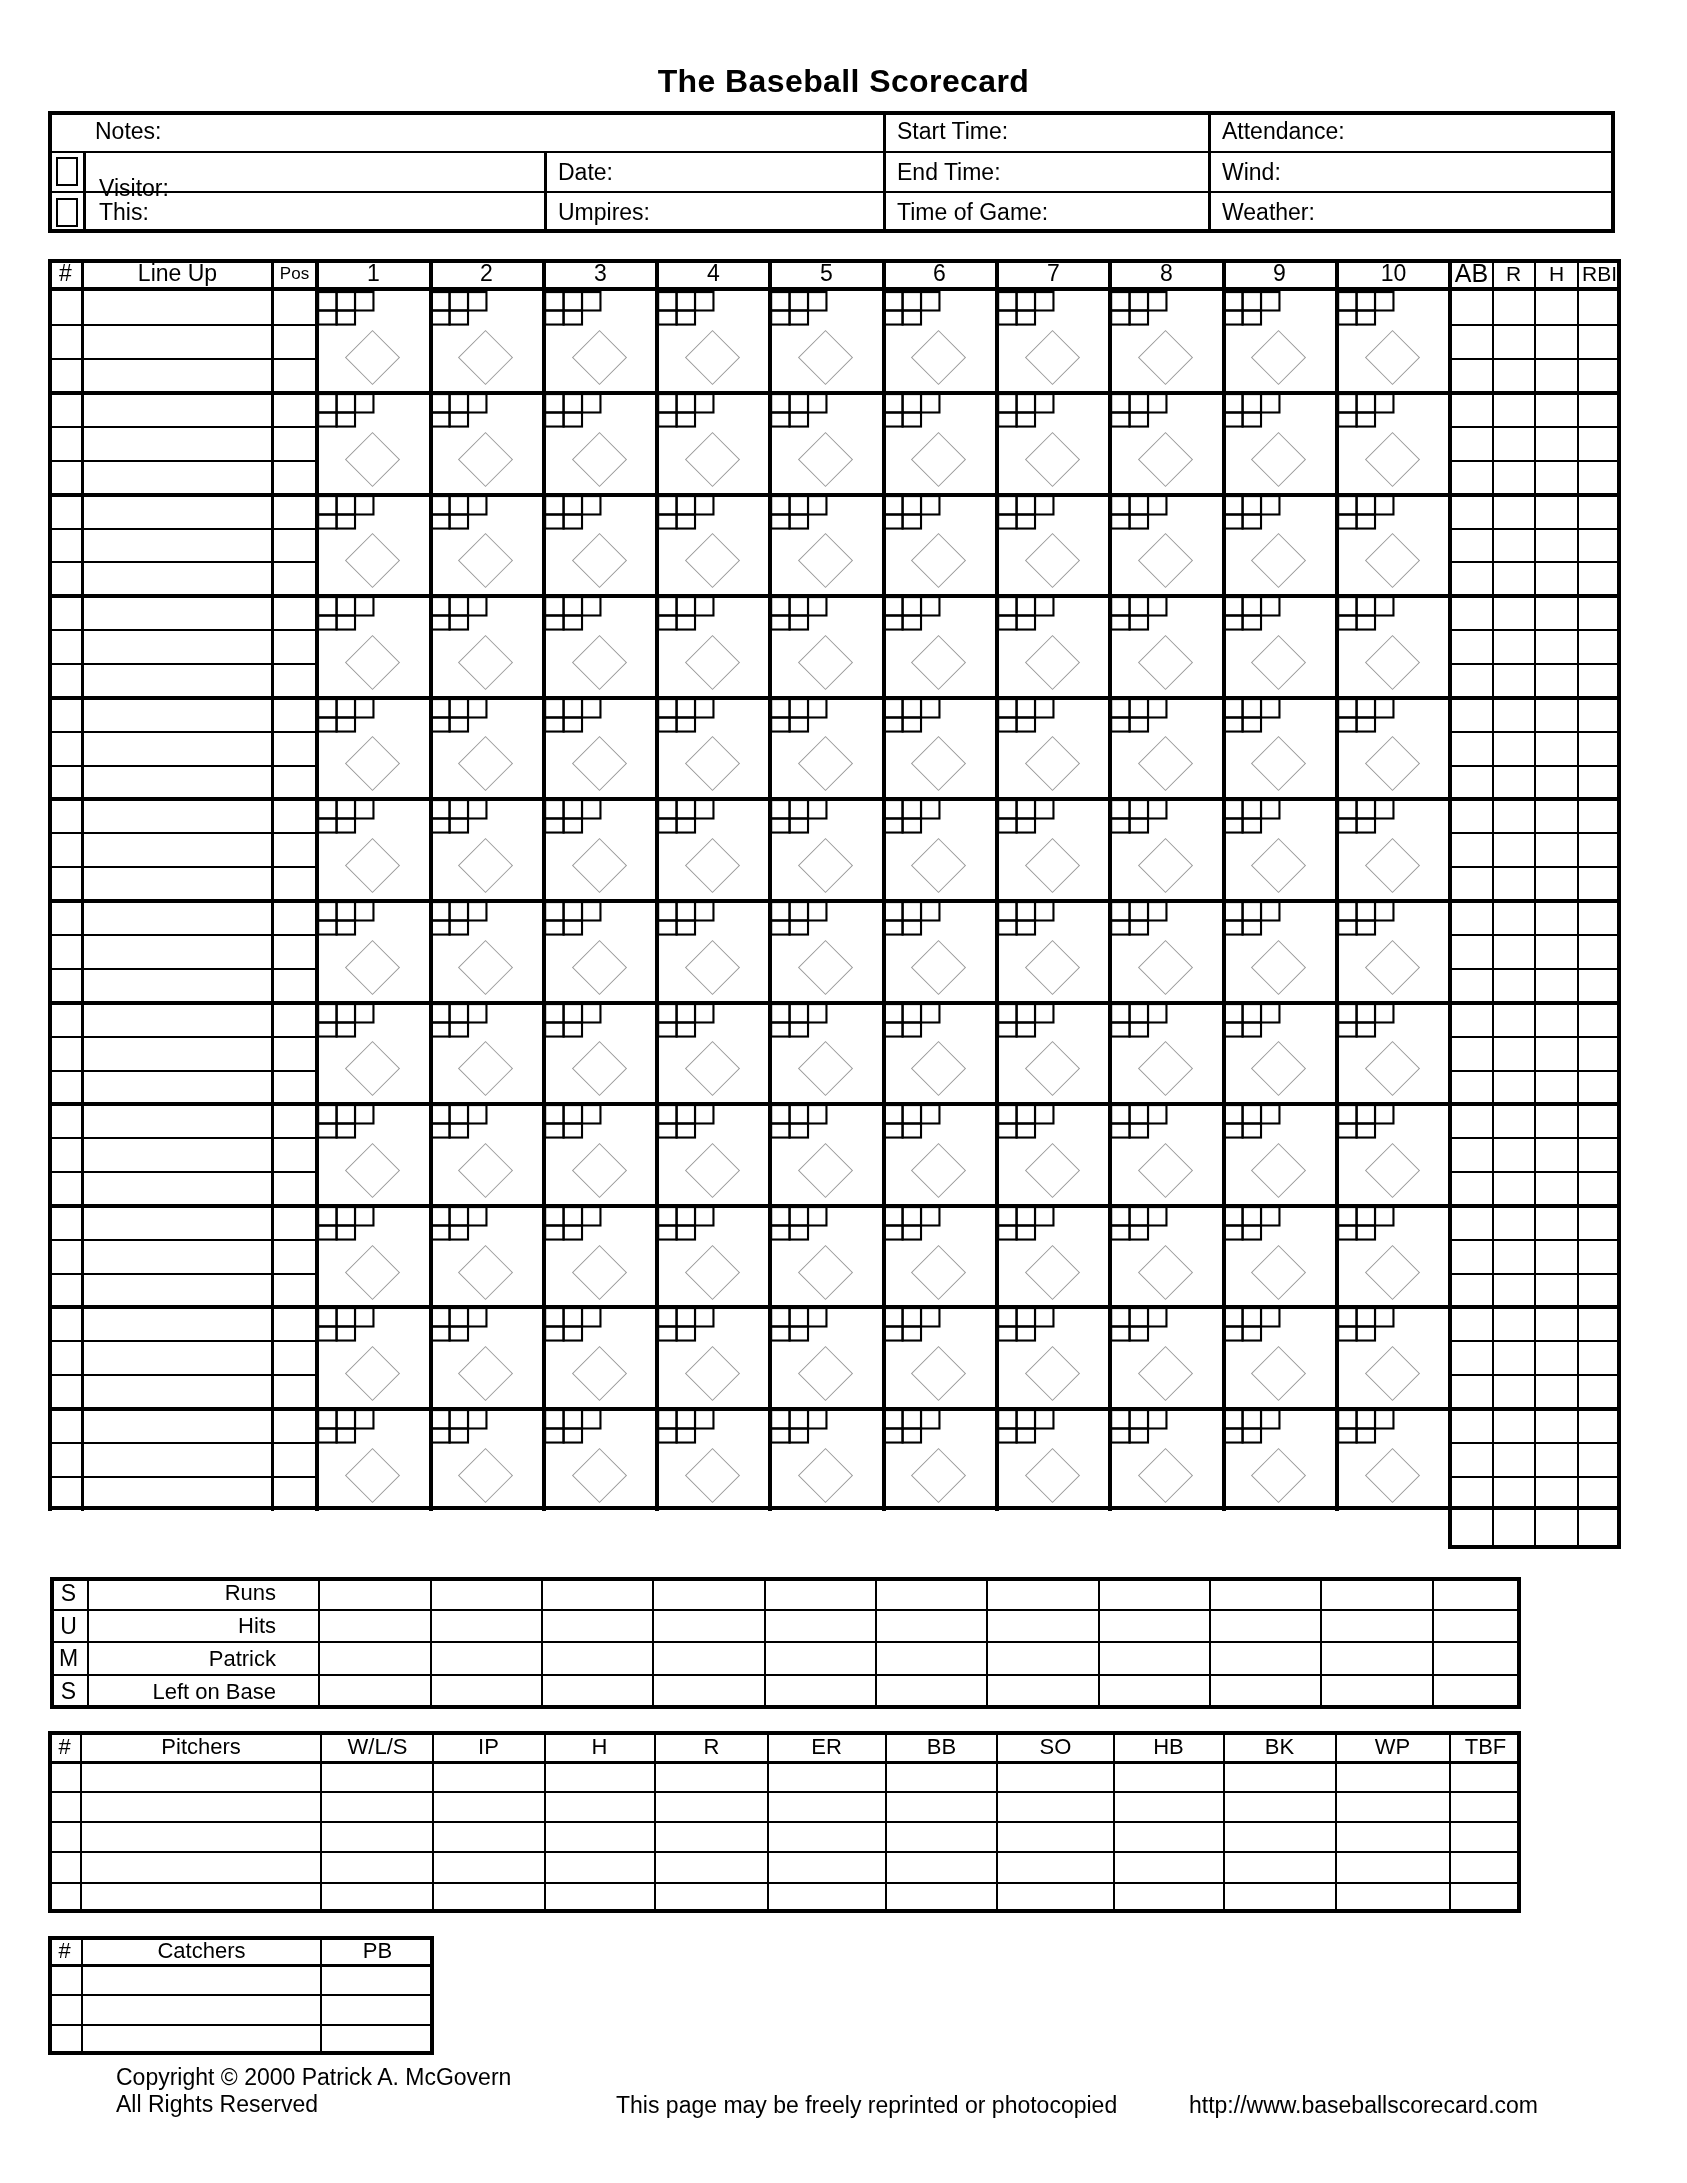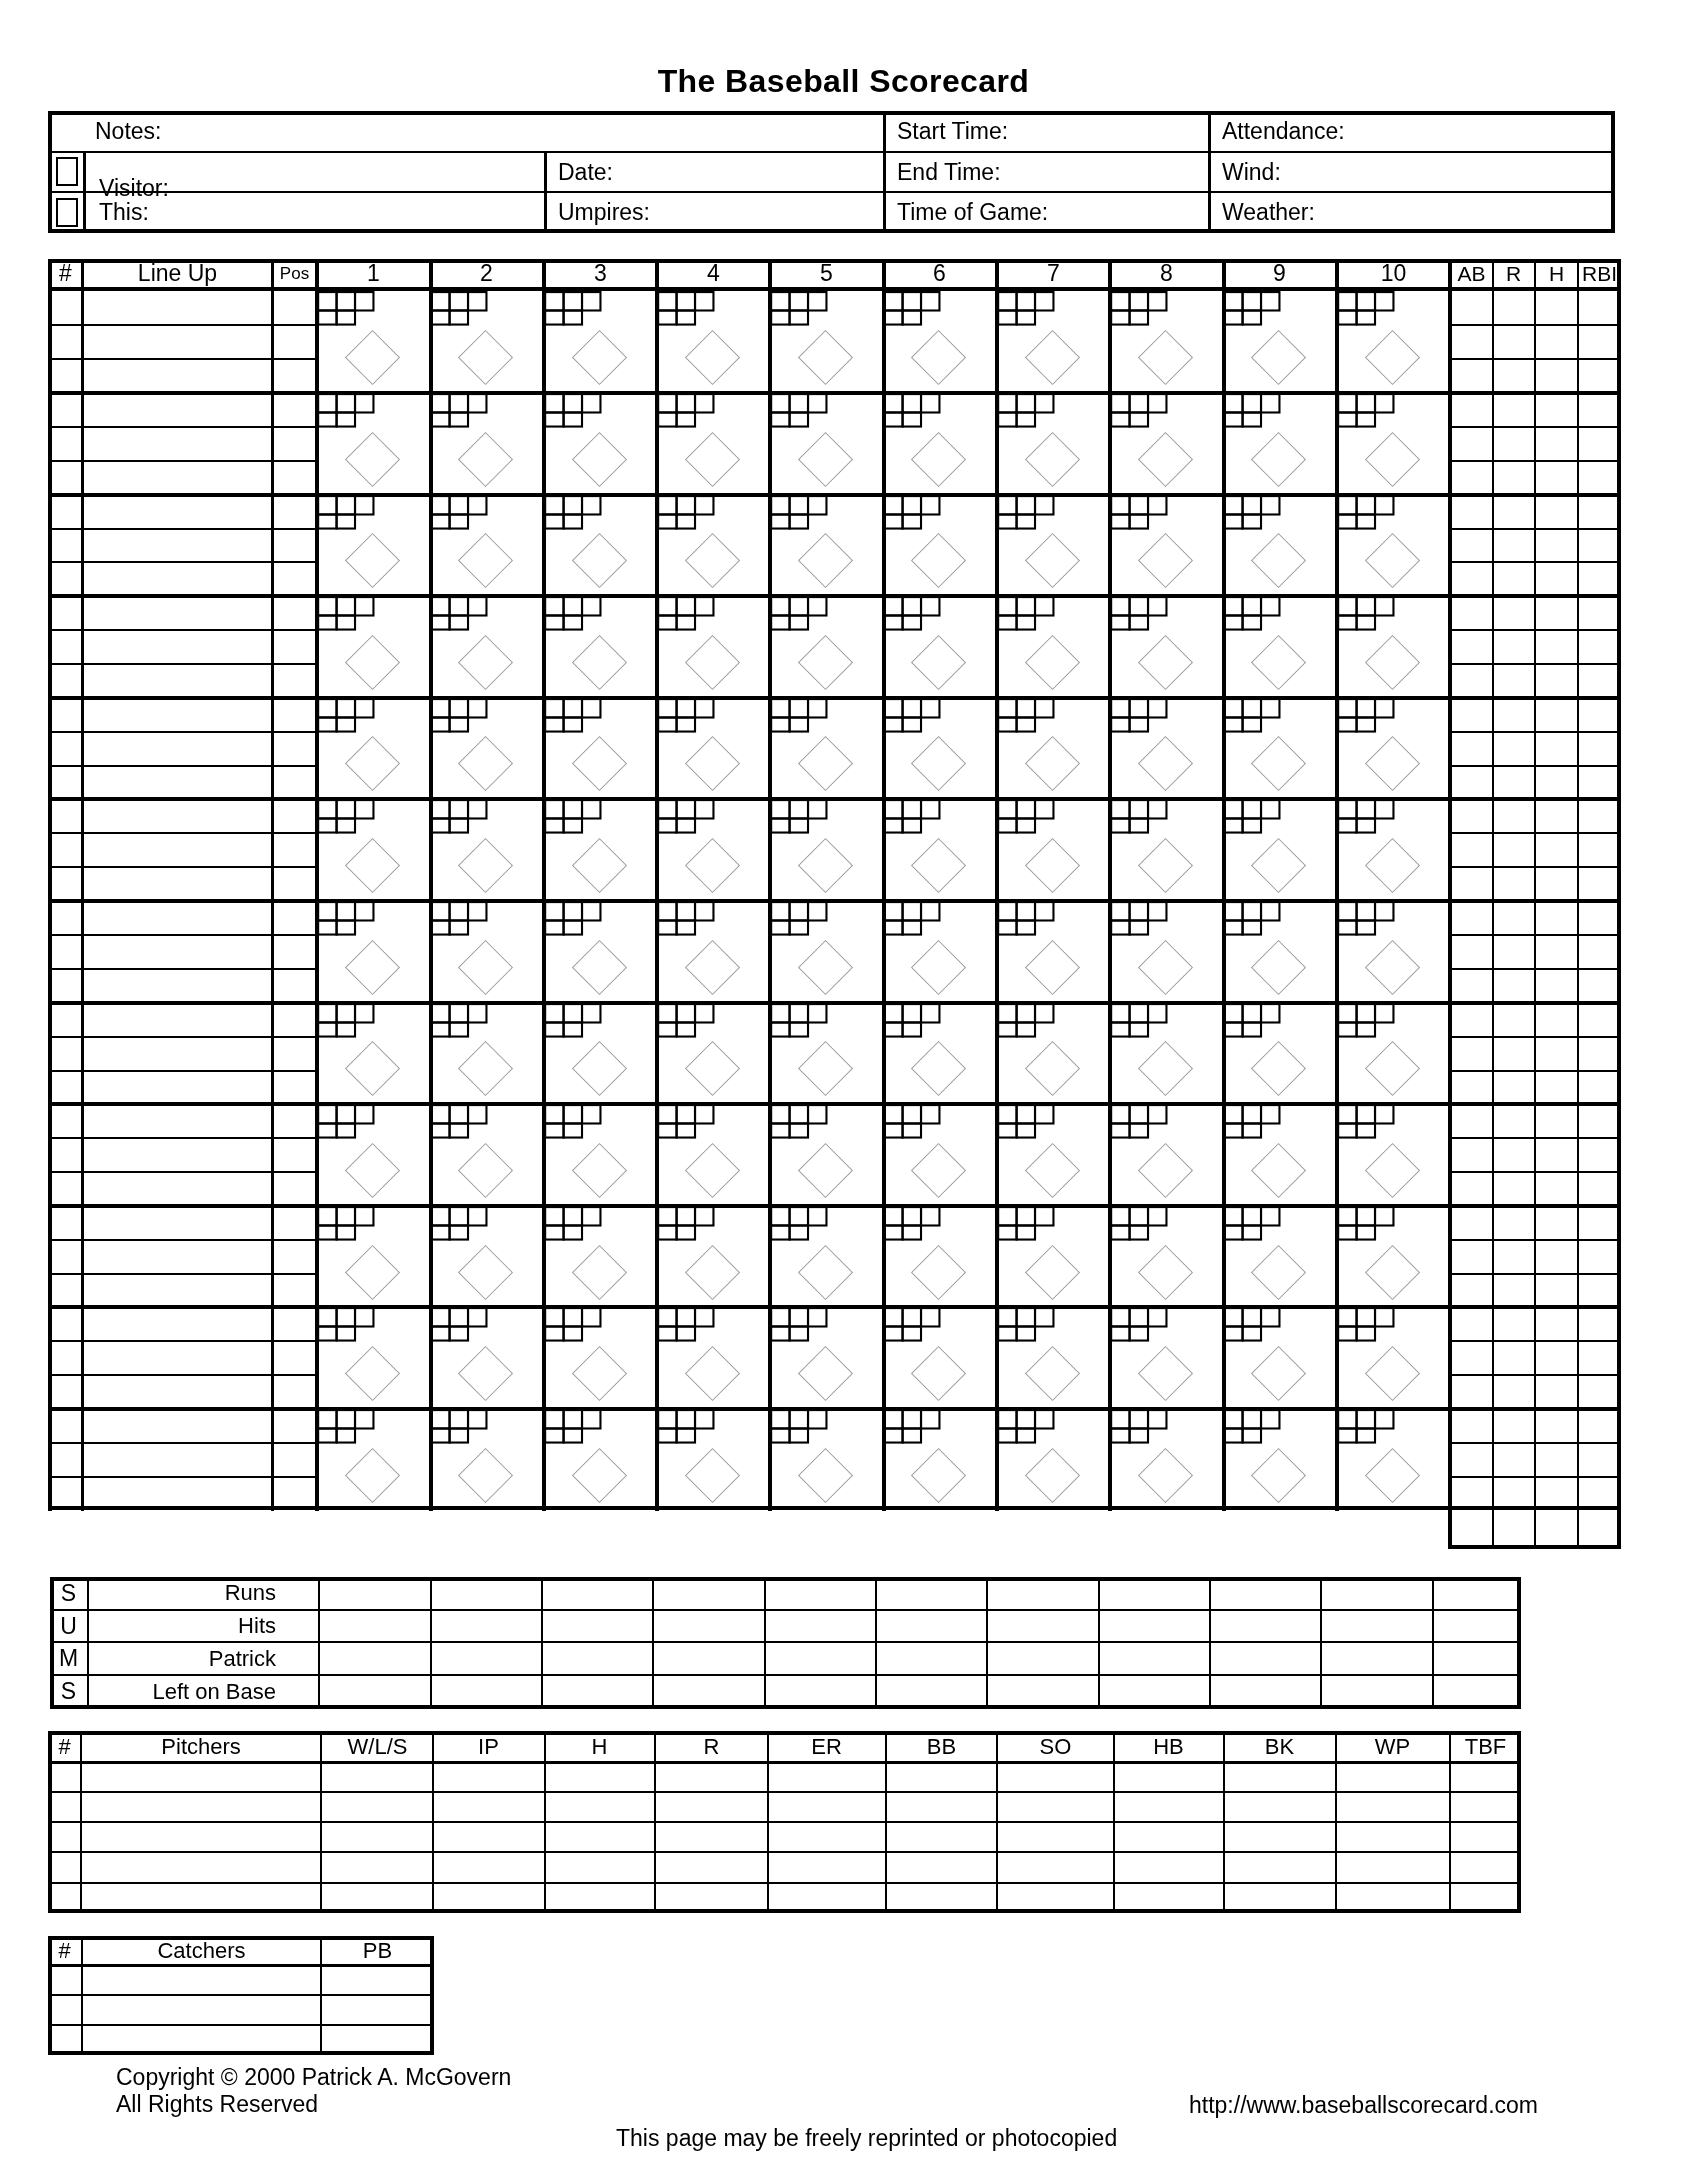--- a/index.html
+++ b/index.html
@@ -131,21 +131,21 @@
       <div style="position: absolute; white-space: nowrap; font-size: 23px; left: 151px; top: -2.6px; width: 349px; height: 35px; line-height: 35px; text-align: center;">1</div>
       <div style="position: absolute; white-space: nowrap; font-size: 23px; left: 264px; top: -2.6px; width: 349px; height: 35px; line-height: 35px; text-align: center;">2</div>
       <div style="position: absolute; white-space: nowrap; font-size: 23px; left: 378px; top: -2.6px; width: 349px; height: 35px; line-height: 35px; text-align: center;">3</div>
       <div style="position: absolute; white-space: nowrap; font-size: 23px; left: 491px; top: -2.6px; width: 349px; height: 35px; line-height: 35px; text-align: center;">4</div>
       <div style="position: absolute; white-space: nowrap; font-size: 23px; left: 604px; top: -2.6px; width: 349px; height: 35px; line-height: 35px; text-align: center;">5</div>
       <div style="position: absolute; white-space: nowrap; font-size: 23px; left: 717px; top: -2.6px; width: 349px; height: 35px; line-height: 35px; text-align: center;">6</div>
       <div style="position: absolute; white-space: nowrap; font-size: 23px; left: 831px; top: -2.6px; width: 349px; height: 35px; line-height: 35px; text-align: center;">7</div>
       <div style="position: absolute; white-space: nowrap; font-size: 23px; left: 944px; top: -2.6px; width: 349px; height: 35px; line-height: 35px; text-align: center;">8</div>
       <div style="position: absolute; white-space: nowrap; font-size: 23px; left: 1057px; top: -2.6px; width: 349px; height: 35px; line-height: 35px; text-align: center;">9</div>
       <div style="position: absolute; white-space: nowrap; font-size: 23px; left: 1171px; top: -2.6px; width: 349px; height: 35px; line-height: 35px; text-align: center;">10</div>
-      <div style="position: absolute; white-space: nowrap; font-size: 21px; left: 1249px; top: -2.6px; width: 349px; height: 35px; line-height: 35px; text-align: center;">AB</div>
+      <div style="position: absolute; white-space: nowrap; font-size: 25px; left: 1249px; top: -2.6px; width: 349px; height: 35px; line-height: 35px; text-align: center;">AB</div>
       <div style="position: absolute; white-space: nowrap; font-size: 21px; left: 1291px; top: -2.6px; width: 349px; height: 35px; line-height: 35px; text-align: center;">R</div>
       <div style="position: absolute; white-space: nowrap; font-size: 21px; left: 1334px; top: -2.6px; width: 349px; height: 35px; line-height: 35px; text-align: center;">H</div>
       <div style="position: absolute; white-space: nowrap; font-size: 21px; left: 1377px; top: -2.6px; width: 349px; height: 35px; line-height: 35px; text-align: center;">RBI</div>
       <svg width="59" height="36" style="position: absolute; left: 269px; top: 32px;" viewBox="0 0 67 41">
         <g fill="none" stroke="#000000" stroke-width="2.4">
           <rect x="1.2" y="1.2" width="21" height="21"></rect>
           <rect x="22.2" y="1.2" width="21" height="21"></rect>
           <rect x="43.2" y="1.2" width="21" height="21"></rect>
           <rect x="1.2" y="22.2" width="21" height="16"></rect>
           <rect x="22.2" y="22.2" width="21" height="16"></rect>
@@ -1418,17 +1418,17 @@
       <div style="position: absolute; left: 33px; top: 0px; width: 2.2px; height: 119px; background: rgb(0, 0, 0);"></div>
       <div style="position: absolute; left: 272px; top: 0px; width: 2.2px; height: 119px; background: rgb(0, 0, 0);"></div>
       <div style="position: absolute; left: 382px; top: 0px; width: 3.5px; height: 119px; background: rgb(0, 0, 0);"></div>
       <div style="position: absolute; white-space: nowrap; font-size: 22px; left: -158px; top: -2.6px; width: 349px; height: 35px; line-height: 35px; text-align: center;">#</div>
       <div style="position: absolute; white-space: nowrap; font-size: 22px; left: -21px; top: -2.6px; width: 349px; height: 35px; line-height: 35px; text-align: center;">Catchers</div>
       <div style="position: absolute; white-space: nowrap; font-size: 22px; left: 155px; top: -2.6px; width: 349px; height: 35px; line-height: 35px; text-align: center;">PB</div>
     </div>
   <div id="footer" class="section" style="left:0;top:2053px;width:1687px;height:131px;">
       <div style="position: absolute; white-space: nowrap; font-size: 23px; left: 116px; top: 11.4px;">Copyright © 2000 Patrick A. McGovern</div>
       <div style="position: absolute; white-space: nowrap; font-size: 23px; left: 116px; top: 38px;">All Rights Reserved</div>
-      <div style="position: absolute; white-space: nowrap; font-size: 23px; left: 616px; top: 39px; margin-top: 33px;">This page may be freely reprinted or photocopied</div>
+      <div style="position: absolute; white-space: nowrap; font-size: 23px; left: 616px; top: 39px;">This page may be freely reprinted or photocopied</div>
       <div style="position: absolute; white-space: nowrap; font-size: 23px; left: 1189px; top: 39px;">http://www.baseballscorecard.com</div>
     </div>
 </div>
 
 
 </body></html>

